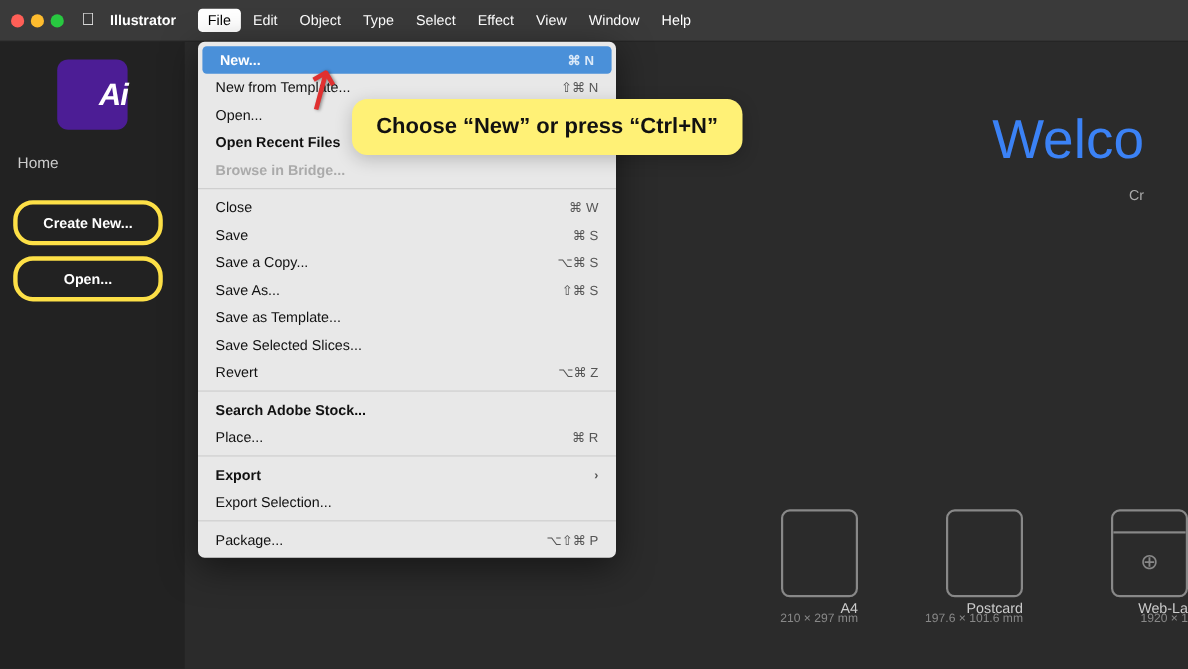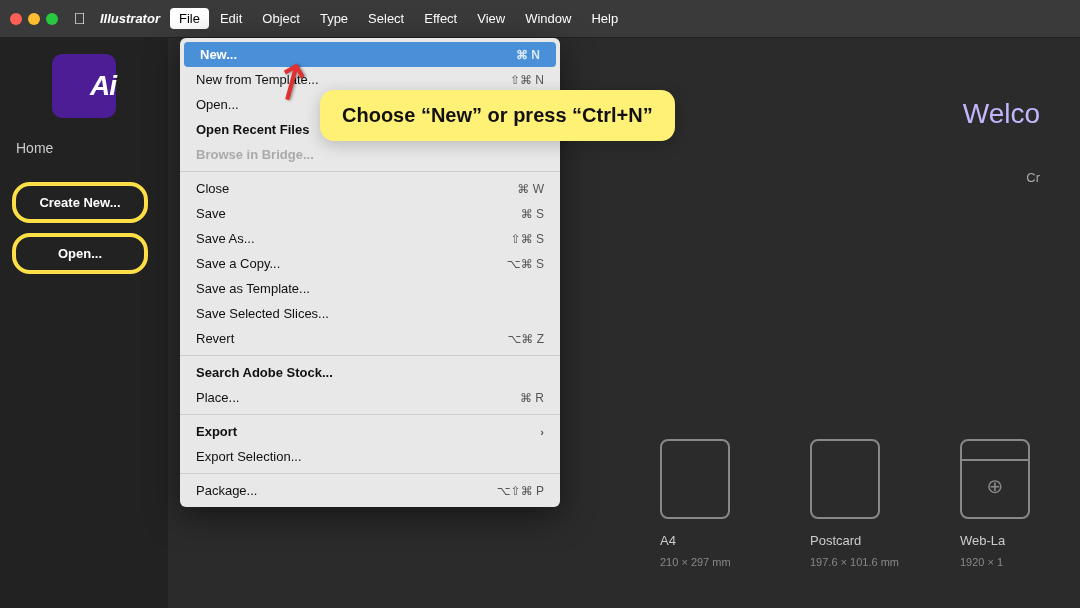--- a/index.html
+++ b/index.html
@@ -26,22 +26,21 @@
     }
     .menubar-apple {
       font-size: 16px;
       color: #fff;
       margin-right: 14px;
     }
     .menubar-app-name {
       font-size: 13px;
       font-weight: 700;
       color: #fff;
-      margin-right: 10px;
-      font-style: italic;
+      margin-right: 20px;
     }
     .menubar-items {
       display: flex;
       align-items: center;
       gap: 2px;
     }
     .menubar-item {
       font-size: 13px;
       color: #fff;
       padding: 3px 9px;
@@ -111,23 +110,23 @@
 
     
     .main-content {
       flex: 1;
       background: #2b2b2b;
       padding: 30px 40px;
       overflow: hidden;
       position: relative;
     }
     .welcome-title {
-      font-size: 28px;
+      font-size: 50px;
       font-weight: 300;
-      color: #c4b5fd;
+      color: #3b82f6;
       position: absolute;
       top: 60px;
       right: 40px;
     }
     .create-label {
       font-size: 13px;
       color: #aaa;
       position: absolute;
       top: 132px;
       right: 40px;
@@ -135,22 +134,22 @@
     .doc-cards {
       display: flex;
       gap: 30px;
       position: absolute;
       bottom: 40px;
       right: 0px;
     }
     .doc-card {
       display: flex;
       flex-direction: column;
-      align-items: flex-start;
-      gap: 14px;
+      align-items: flex-end;
+      gap: 2px;
       width: 120px;
     }
     .doc-icon {
       width: 70px;
       height: 80px;
       border: 2px solid #888;
       border-radius: 8px;
       background: transparent;
       display: flex;
       align-items: center;
@@ -359,26 +358,26 @@
   <div class="menu-divider"></div>
   <div class="menu-item">
     <span>Close</span>
     <span class="shortcut">⌘ W</span>
   </div>
   <div class="menu-item">
     <span>Save</span>
     <span class="shortcut">⌘ S</span>
   </div>
   <div class="menu-item">
+    <span>Save a Copy...</span>
+    <span class="shortcut">⌥⌘ S</span>
+  </div>
+  <div class="menu-item">
     <span>Save As...</span>
     <span class="shortcut">⇧⌘ S</span>
-  </div>
-  <div class="menu-item">
-    <span>Save a Copy...</span>
-    <span class="shortcut">⌥⌘ S</span>
   </div>
   <div class="menu-item">
     <span>Save as Template...</span>
   </div>
   <div class="menu-item">
     <span>Save Selected Slices...</span>
   </div>
   <div class="menu-item">
     <span>Revert</span>
     <span class="shortcut">⌥⌘ Z</span>

